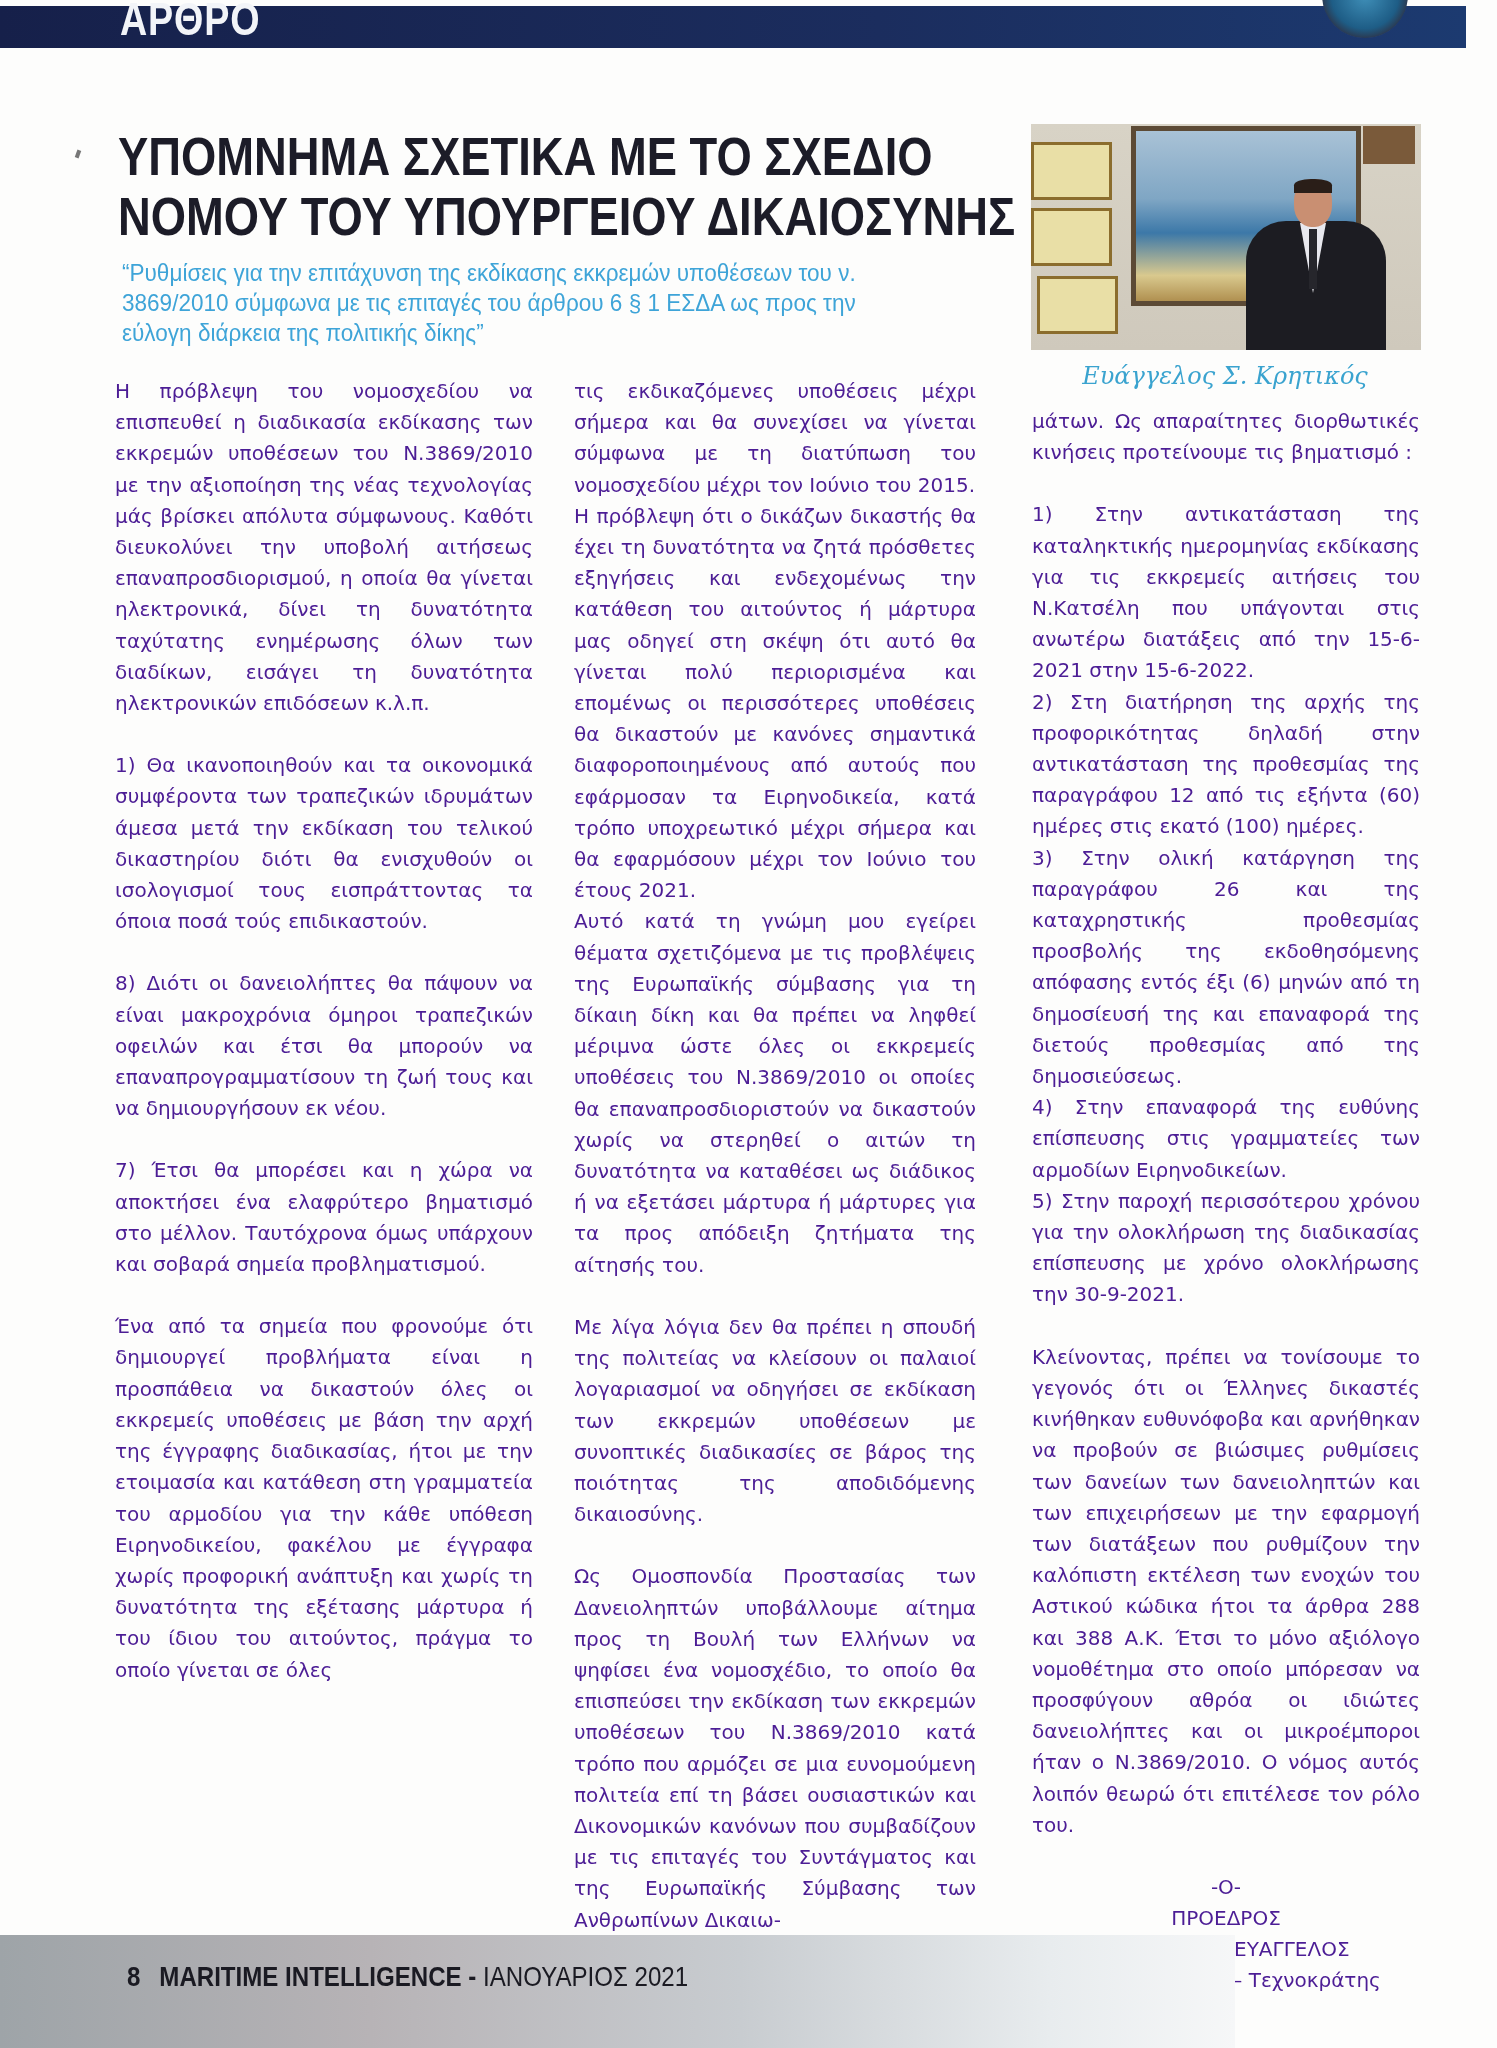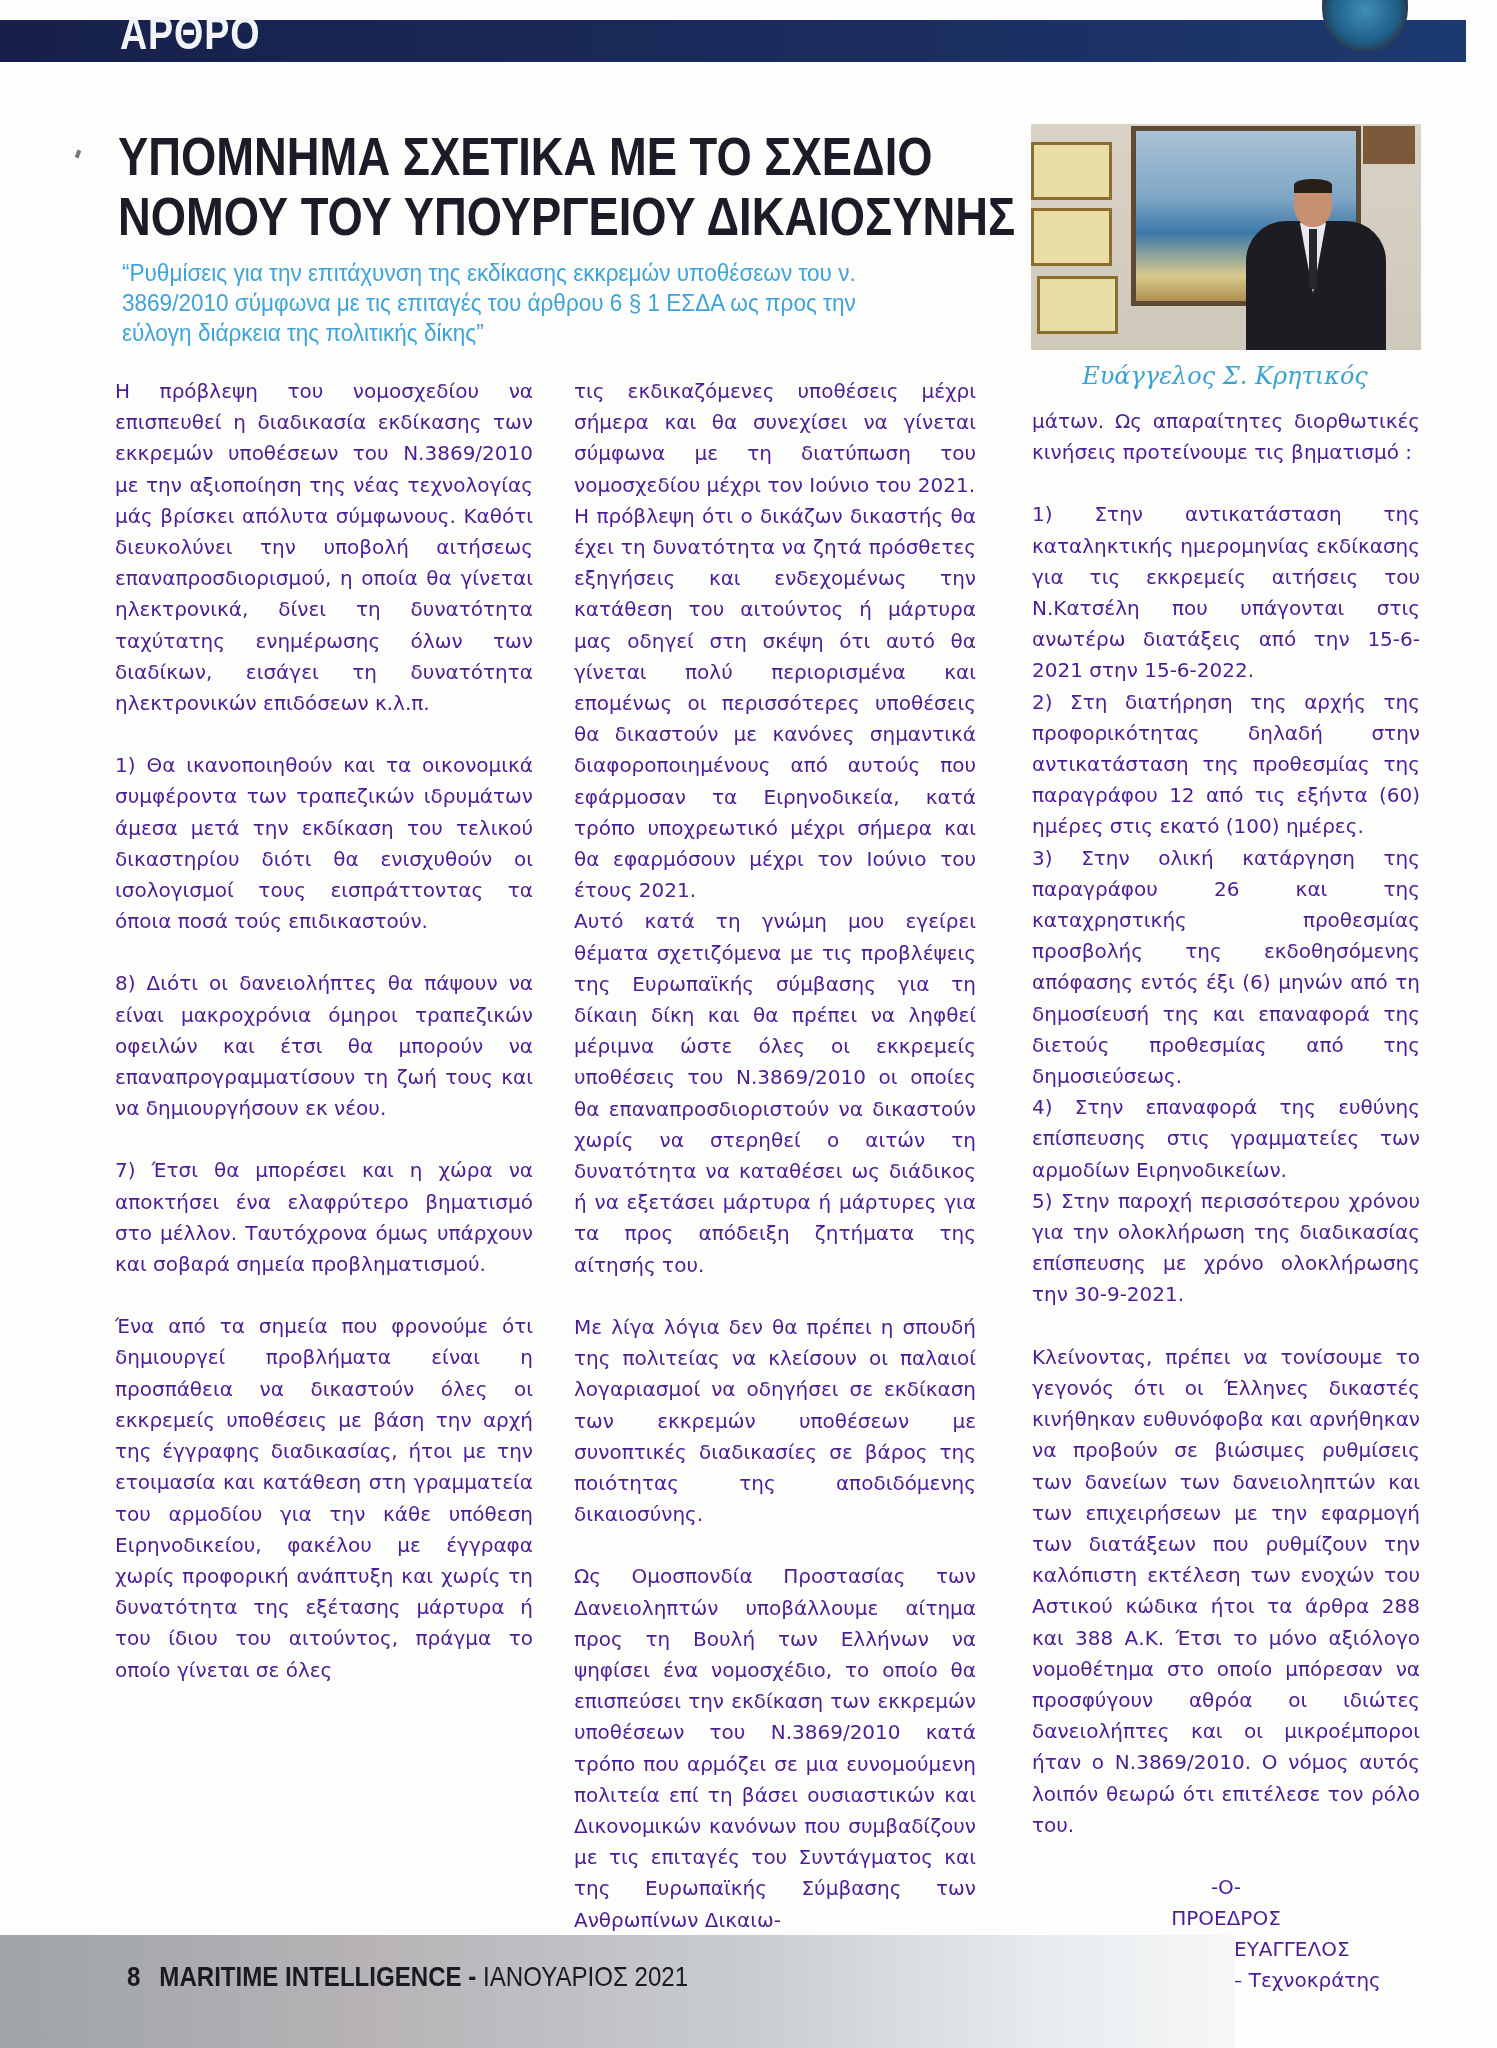--- a/index.html
+++ b/index.html
@@ -1,18 +1,18 @@
 <!DOCTYPE html>
 <html><head>
 <meta charset="utf-8">
 <style>
   html, body { margin:0; padding:0; }
   body { width:1497px; height:2048px; position:relative; background:#fdfdfc; overflow:hidden;
          font-family:"DejaVu Sans", sans-serif; color:#2a2a2a; }
-  .hdr { position:absolute; left:0; top:20px; width:1466px; height:42px;
+  .hdr { position:absolute; left:0; top:6px; width:1466px; height:42px;
          background:linear-gradient(90deg,#16204a 0%,#1b2d5e 60%,#1c3a70 100%); }
   .hdr-title { position:absolute; left:120px; top:-14px; font-family:"Liberation Sans", sans-serif;
          font-weight:bold; font-size:46px; color:#f2f4f8; letter-spacing:1px; transform:scaleX(0.82); transform-origin:left top; }
   .hdr-logo { position:absolute; left:1322px; top:-20px; width:86px; height:52px; border-radius:0 0 43px 43px;
          background:radial-gradient(ellipse at 50% 20%,#3f8fb8 0%,#1e5d86 55%,#2a3c55 70%,#c9c2b3 78%,#8a7f70 90%); }
   .title { position:absolute; left:118px; top:126px; font-family:"Liberation Sans", sans-serif; font-weight:bold;
          font-size:54px; line-height:60px; color:#1c1c28; transform:scaleX(0.84); transform-origin:left top; white-space:nowrap; }
   .subtitle { position:absolute; left:122px; top:258px; width:880px; font-family:"Liberation Sans", sans-serif;
          font-size:24.5px; line-height:30px; color:#3ea4d8; transform:scaleX(0.92); transform-origin:left top; }
   .col { position:absolute; top:376px; font-size:20px; line-height:31.2px; text-align:justify; color:#4c1d95; }
@@ -83,21 +83,21 @@
   <p>1) Θα ικανοποιηθούν και τα οικονομικά συμφέροντα των τραπεζικών ιδρυμάτων άμεσα μετά την εκδίκαση του τελικού δικαστηρίου διότι θα ενισχυθούν οι ισολογισμοί τους εισπράττοντας τα όποια ποσά τούς επιδικαστούν.</p>
   <div class="gap"></div>
   <p>8) Διότι οι δανειολήπτες θα πάψουν να είναι μακροχρόνια όμηροι τραπεζικών οφειλών και έτσι θα μπορούν να επαναπρογραμματίσουν τη ζωή τους και να δημιουργήσουν εκ νέου.</p>
   <div class="gap"></div>
   <p>7) Έτσι θα μπορέσει και η χώρα να αποκτήσει ένα ελαφρύτερο βηματισμό στο μέλλον. Ταυτόχρονα όμως υπάρχουν και σοβαρά σημεία προβληματισμού.</p>
   <div class="gap"></div>
   <p>Ένα από τα σημεία που φρονούμε ότι δημιουργεί προβλήματα είναι η προσπάθεια να δικαστούν όλες οι εκκρεμείς υποθέσεις με βάση την αρχή της έγγραφης διαδικασίας, ήτοι με την ετοιμασία και κατάθεση στη γραμματεία του αρμοδίου για την κάθε υπόθεση Ειρηνοδικείου, φακέλου με έγγραφα χωρίς προφορική ανάπτυξη και χωρίς τη δυνατότητα της εξέτασης μάρτυρα ή του ίδιου του αιτούντος, πράγμα το οποίο γίνεται σε όλες</p>
 </div>
 
 <div class="col c2">
-  <p>τις εκδικαζόμενες υποθέσεις μέχρι σήμερα και θα συνεχίσει να γίνεται σύμφωνα με τη διατύπωση του νομοσχεδίου μέχρι τον Ιούνιο του 2021.</p>
+  <p>τις εκδικαζόμενες υποθέσεις μέχρι σήμερα και θα συνεχίσει να γίνεται σύμφωνα με τη διατύπωση του νομοσχεδίου μέχρι τον Ιούνιο του 2015.</p>
   <p>Η πρόβλεψη ότι ο δικάζων δικαστής θα έχει τη δυνατότητα να ζητά πρόσθετες εξηγήσεις και ενδεχομένως την κατάθεση του αιτούντος ή μάρτυρα μας οδηγεί στη σκέψη ότι αυτό θα γίνεται πολύ περιορισμένα και επομένως οι περισσότερες υποθέσεις θα δικαστούν με κανόνες σημαντικά διαφοροποιημένους από αυτούς που εφάρμοσαν τα Ειρηνοδικεία, κατά τρόπο υποχρεωτικό μέχρι σήμερα και θα εφαρμόσουν μέχρι τον Ιούνιο του έτους 2021.</p>
   <p>Αυτό κατά τη γνώμη μου εγείρει θέματα σχετιζόμενα με τις προβλέψεις της Ευρωπαϊκής σύμβασης για τη δίκαιη δίκη και θα πρέπει να ληφθεί μέριμνα ώστε όλες οι εκκρεμείς υποθέσεις του Ν.3869/2010 οι οποίες θα επαναπροσδιοριστούν να δικαστούν χωρίς να στερηθεί ο αιτών τη δυνατότητα να καταθέσει ως διάδικος ή να εξετάσει μάρτυρα ή μάρτυρες για τα προς απόδειξη ζητήματα της αίτησής του.</p>
   <div class="gap"></div>
   <p>Με λίγα λόγια δεν θα πρέπει η σπουδή της πολιτείας να κλείσουν οι παλαιοί λογαριασμοί να οδηγήσει σε εκδίκαση των εκκρεμών υποθέσεων με συνοπτικές διαδικασίες σε βάρος της ποιότητας της αποδιδόμενης δικαιοσύνης.</p>
   <div class="gap"></div>
   <p>Ως Ομοσπονδία Προστασίας των Δανειοληπτών υποβάλλουμε αίτημα προς τη Βουλή των Ελλήνων να ψηφίσει ένα νομοσχέδιο, το οποίο θα επισπεύσει την εκδίκαση των εκκρεμών υποθέσεων του Ν.3869/2010 κατά τρόπο που αρμόζει σε μια ευνομούμενη πολιτεία επί τη βάσει ουσιαστικών και Δικονομικών κανόνων που συμβαδίζουν με τις επιταγές του Συντάγματος και της Ευρωπαϊκής Σύμβασης των Ανθρωπίνων Δικαιω-</p>
 </div>
 
 <div class="col c3">
   <p>μάτων. Ως απαραίτητες διορθωτικές κινήσεις προτείνουμε τις βηματισμό :</p>

